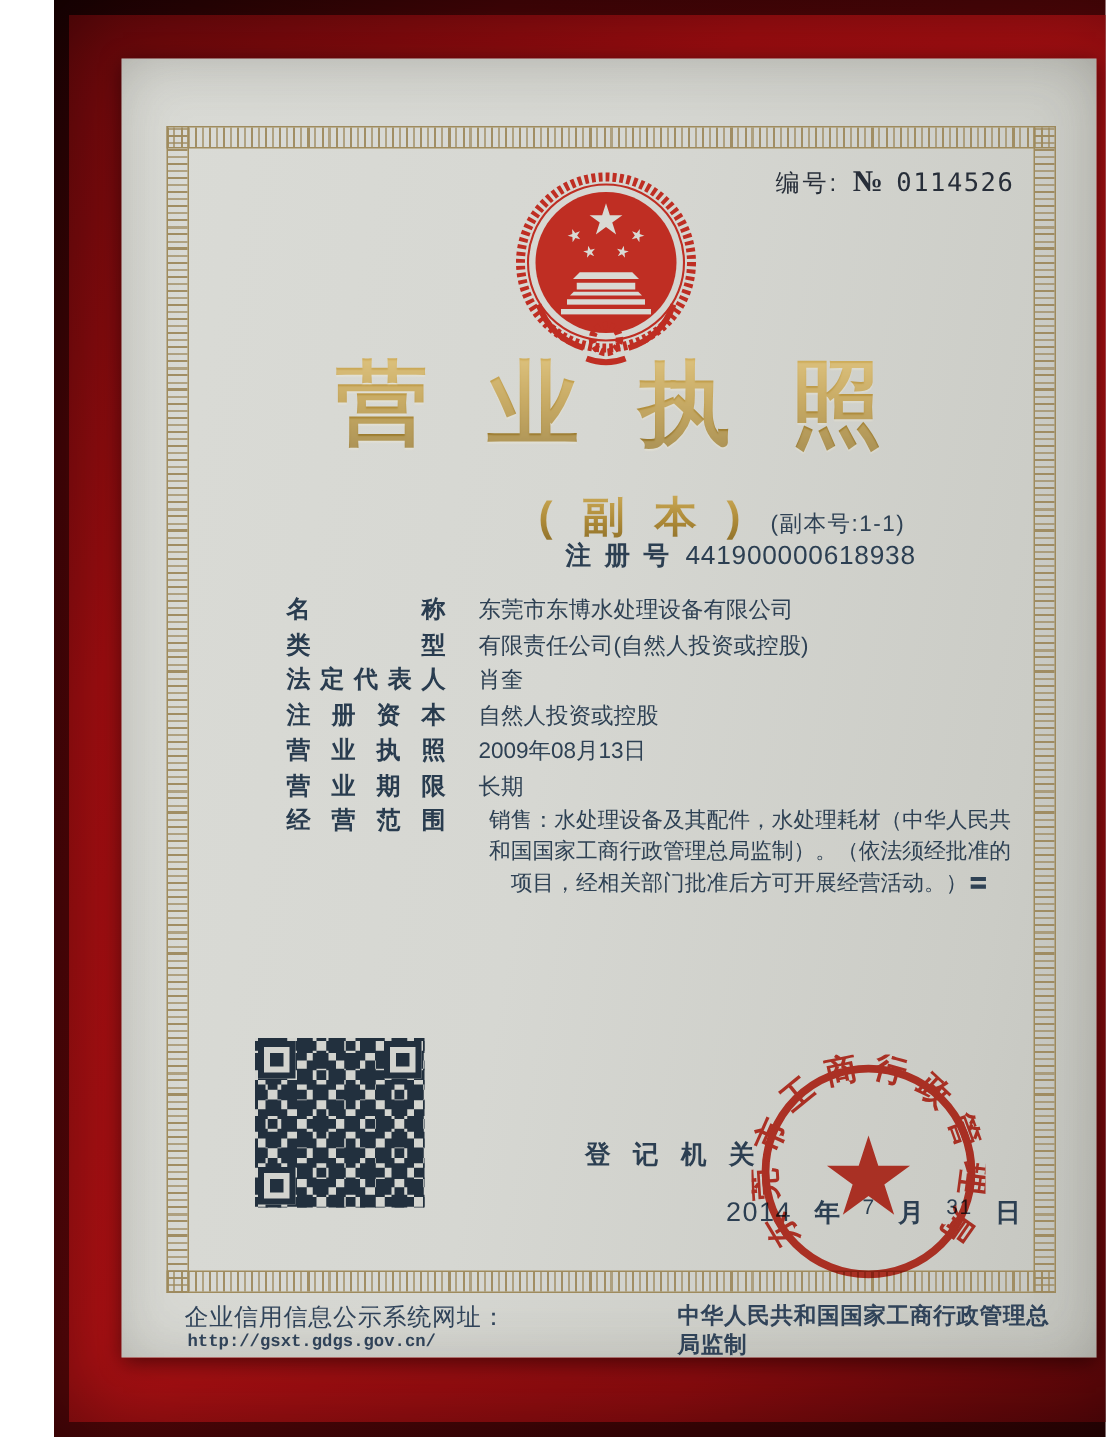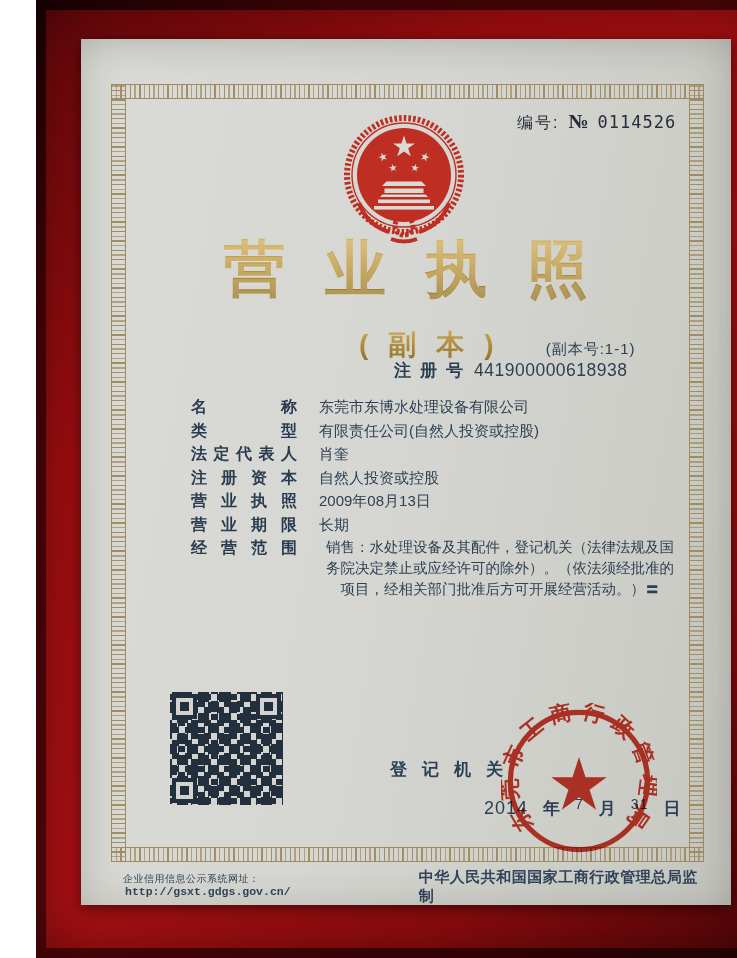--- a/index.html
+++ b/index.html
@@ -42,27 +42,27 @@
   
   .emblem { position:absolute; left:252px; top:74px; width:142px; height:136px; }
 
   
   .title { position:absolute; top:194px; left:0; right:0; text-align:center;
            font-size:61px; font-weight:bold; letter-spacing:40px; text-indent:40px; line-height:1.2;
            background:linear-gradient(180deg,#d6b563 0%,#b5913d 48%,#8a6c26 100%);
            -webkit-background-clip:text; background-clip:text; color:transparent;
            text-shadow:0 1px 1px rgba(255,248,220,.25); }
 
-  .subtitle { position:absolute; top:287px; left:278px; display:flex; align-items:flex-end; gap:32px; }
+  .subtitle { position:absolute; top:287px; left:278px; display:flex; align-items:flex-end; gap:0; }
   .subtitle .copy { font-size:28px; font-weight:bold; letter-spacing:20px;
            background:linear-gradient(180deg,#d0af5c 0%,#ad8a38 55%,#8a6c26 100%);
            -webkit-background-clip:text; background-clip:text; color:transparent; }
   .subtitle .copyno { font-size:15px; color:#2e4154; padding-bottom:5px; letter-spacing:1px; }
 
-  .regno { position:absolute; top:320px; left:313px; display:flex; align-items:baseline; color:#2c3f52; }
+  .regno { position:absolute; top:320px; left:296px; display:flex; align-items:baseline; color:#2c3f52; }
   .regno .rl { font-size:17px; font-weight:bold; letter-spacing:9px; margin-right:2px; }
   .regno .rn { font-size:17.5px; letter-spacing:0.5px; }
 
   
   .fields { position:absolute; top:359px; left:110px; width:490px; color:#2e4154; }
   .frow { display:flex; margin-bottom:6px; }
   .flabel { width:106px; flex:0 0 106px; font-size:16px; font-weight:bold; line-height:17.5px;
             text-align:justify; text-align-last:justify; color:#293c4f; }
   .fvalue { margin-left:22px; font-size:15px; line-height:17.5px; max-width:375px;text-align:center; }
   .frow-wrap .fvalue { font-size:14.5px; line-height:21px; margin-top:-2px; }
@@ -84,21 +84,21 @@
              color:#2c3f52; }
   .daterow .num { font-size:18px; letter-spacing:1px; }
   .daterow .num.small { font-size:14px; padding-bottom:9px; }
   .daterow .unit { font-size:17px; font-weight:bold; }
   .seal { position:absolute; left:420px; top:664px; width:156px; height:156px; opacity:.92;
           mix-blend-mode:multiply; }
 
   
   .footer { position:absolute; left:42px; right:26px; top:829px; display:flex;
             justify-content:space-between; align-items:flex-start; color:#31445a; }
-  .footer .site { font-size:10px; letter-spacing:0.5px; }
+  .footer .site { font-size:16px; letter-spacing:0.5px; }
   .footer .url { font-family:"Liberation Mono","DejaVu Sans Mono",monospace; font-size:11.5px;
                  position:relative; top:-5px; margin-left:2px; font-weight:bold; }
   .footer .issuer { font-size:15px; font-weight:bold; letter-spacing:0.5px; }
 </style>
 </head>
 <body>
 
 <div class="photo">
   <div class="mat"></div>
 
@@ -171,21 +171,21 @@
       <div class="frow">
         <span class="flabel">营业执照</span>
         <span class="fvalue">2009年08月13日</span>
       </div>
       <div class="frow">
         <span class="flabel">营业期限</span>
         <span class="fvalue">长期</span>
       </div>
       <div class="frow frow-wrap">
         <span class="flabel">经营范围</span>
-        <span class="fvalue">销售：水处理设备及其配件，登记机关（法律法规及国务院决定禁止或应经许可的除外）。（依法须经批准的项目，经相关部门批准后方可开展经营活动。）〓</span>
+        <span class="fvalue">销售：水处理设备及其配件，水处理耗材（中华人民共和国国家工商行政管理总局监制）。（依法须经批准的项目，经相关部门批准后方可开展经营活动。）〓</span>
       </div>
     </div>
 
     <div class="qr">
       <div class="finder tl"></div>
       <div class="finder tr"></div>
       <div class="finder bl"></div>
     </div>
 
     <div class="registry">登记机关</div>

